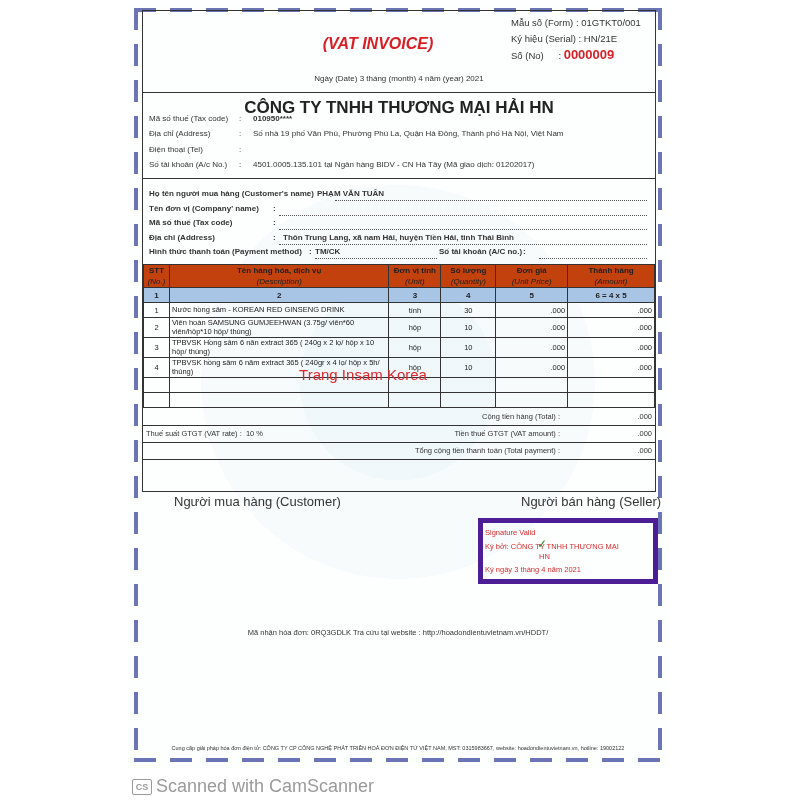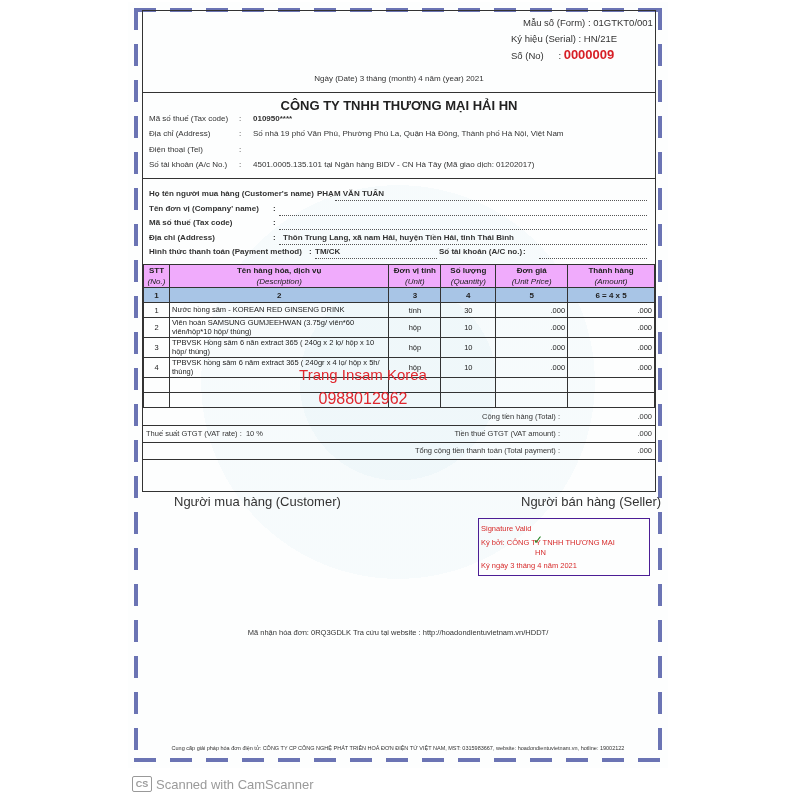--- a/index.html
+++ b/index.html
@@ -21,71 +21,72 @@
   .hdr-box { position:absolute; left:0; top:0; width:512px; height:81px; border-bottom:1px solid #333; }
   .title-vn { position:absolute; left:130px; top:4px; width:210px; text-align:center;
     color:#d71f26; font-weight:bold; font-size:17px; }
   .title-en { position:absolute; left:130px; top:24px; width:210px; text-align:center;
     color:#d71f26; font-weight:bold; font-style:italic; font-size:16px; }
   .meta { position:absolute; left:368px; font-size:9.5px; color:#333; }
   .meta .red { color:#d71f26; font-weight:bold; font-size:13px; }
   .date { position:absolute; left:0; width:512px; top:63px; text-align:center; font-size:8px; color:#333; }
 
   .seller { position:absolute; left:0; top:81px; width:512px; height:86px; border-bottom:1px solid #333; }
-  .seller-name { position:absolute; left:0; width:512px; top:6px; text-align:center; font-weight:bold; font-size:13px; }
+  .seller-name { position:absolute; left:0; width:512px; top:6px; text-align:center; font-weight:bold; font-size:17px; }
   .row { position:absolute; left:6px; font-size:8px; color:#333; white-space:nowrap; }
   .row .lbl { display:inline-block; }
 
   .buyer { position:absolute; left:0; top:167px; width:512px; height:72px;font-weight:bold; }
   .dotline { position:absolute; border-bottom:1px dotted #555; height:10px; }
 
   table.items { position:absolute; left:0; top:253px; width:512px; border-collapse:collapse; font-size:7.5px; }
-  table.items th { background:#f0abfc; border:1px solid #333; font-size:8px; padding:0; }
+  table.items th { background:#c2410c; border:1px solid #333; font-size:8px; padding:0; }
   table.items td { border:1px solid #333; padding:0 2px; height:14px; }
   .th-vn { font-weight:bold; display:block; height:11px; line-height:11px; }
   .th-en { font-style:italic; font-weight:normal; display:block; height:11px; line-height:11px; }
   .num-row td { background:#a8c5e6; font-weight:bold; text-align:center; height:9px; font-size:8px; line-height:9px; }
   td.c { text-align:center; }
   td.r { text-align:right; }
   td.desc { line-height:8.5px; }
 
   .totals { position:absolute; left:0; width:512px; font-size:7.5px; color:#333; }
   .tot-row { position:absolute; left:0; width:512px; height:16px; border-bottom:1px solid #333; }
   .tot-lbl { position:absolute; right:95px; top:3px; }
   .tot-val { position:absolute; right:3px; top:3px; }
   .tot-left { position:absolute; left:3px; top:3px; }
 
   .words { position:absolute; left:0; top:450px; width:512px; height:30px; font-size:7.5px; }
 
   .stamp-text { position:absolute; color:#e0272e; font-size:15px; text-align:center; }
 
   .sign-lbl { position:absolute; font-size:13px; color:#333; }
-  .sigbox { position:absolute; left:350px; top:516px; width:170px; height:56px; border:1px solid #4c1d95; }
+  .sigbox { position:absolute; left:350px; top:516px; width:170px; height:56px; border:5px solid #4c1d95; }
   .sigbox div { position:absolute; left:2px; color:#d72b2b; font-size:7.5px; white-space:nowrap; }
   .check { color:#2a8a2a !important; font-size:12px !important; }
 
   .lookup { position:absolute; left:0; width:540px; top:626px; text-align:center; font-size:7.5px; color:#333; }
   .provider { position:absolute; left:20px; width:500px; top:742px; text-align:center; font-size:5.5px; color:#333; line-height:8px; }
 
   .camscanner { position:absolute; left:132px; top:776px; display:flex; align-items:center; gap:4px; }
   .cs-logo { width:18px; height:14px; border:1.5px solid #999; border-radius:2px; color:#999; font-size:9px;
     font-weight:bold; display:flex; align-items:center; justify-content:center; }
-  .cs-text { color:#9a9a9a; font-size:13px; }
+  .cs-text { color:#9a9a9a; font-size:18px; }
 </style>
 </head>
 <body>
 
 <div class="page">
   <div class="border-deco"></div>
   <div class="watermark"></div>
 
   <div class="frame">
 
     <div class="hdr-box">
-      <div class="meta" style="top:6px;margin-left:12px;">
+      <div class="title-en">(VAT INVOICE)</div>
+      <div class="meta" style="top:6px;">
         <span>Mẫu số (Form)</span>
         <span>: 01GTKT0/001</span>
       </div>
       <div class="meta" style="top:22px;">
         <span>Ký hiệu (Serial)</span>
         <span>: HN/21E</span>
       </div>
       <div class="meta" style="top:36px;text-align:right;">
         <span>Số (No)</span>
         <span style="margin-left:12px;">:</span>
@@ -252,21 +253,20 @@
       </div>
       <div class="tot-row" style="top:34px;">
         <span class="tot-lbl">Tổng cộng tiền thanh toán (Total payment) :</span>
         <span class="tot-val">.000</span>
       </div>
     </div>
 
   </div>
 
   <div class="stamp-text" style="left:135px; top:364px; width:200px;">Trang Insam Korea</div>
-  <div class="stamp-text" style="left:135px; top:388px; width:200px; font-size:16px;">0988012962</div>
 
   <div class="sign-lbl" style="left:46px; top:492px;">Người mua hàng (Customer)</div>
   <div class="sign-lbl" style="left:393px; top:492px;">Người bán hàng (Seller)</div>
   <div class="sigbox">
     <div style="top:5px;">Signature Valid</div>
     <div style="top:19px;">Ký bởi: CÔNG TY TNHH THƯƠNG MẠI</div>
     <div style="top:29px; left:56px;">HN</div>
     <div class="check" style="top:14px; left:54px;">✓</div>
     <div style="top:42px;">Ký ngày 3 tháng 4 năm 2021</div>
   </div>

